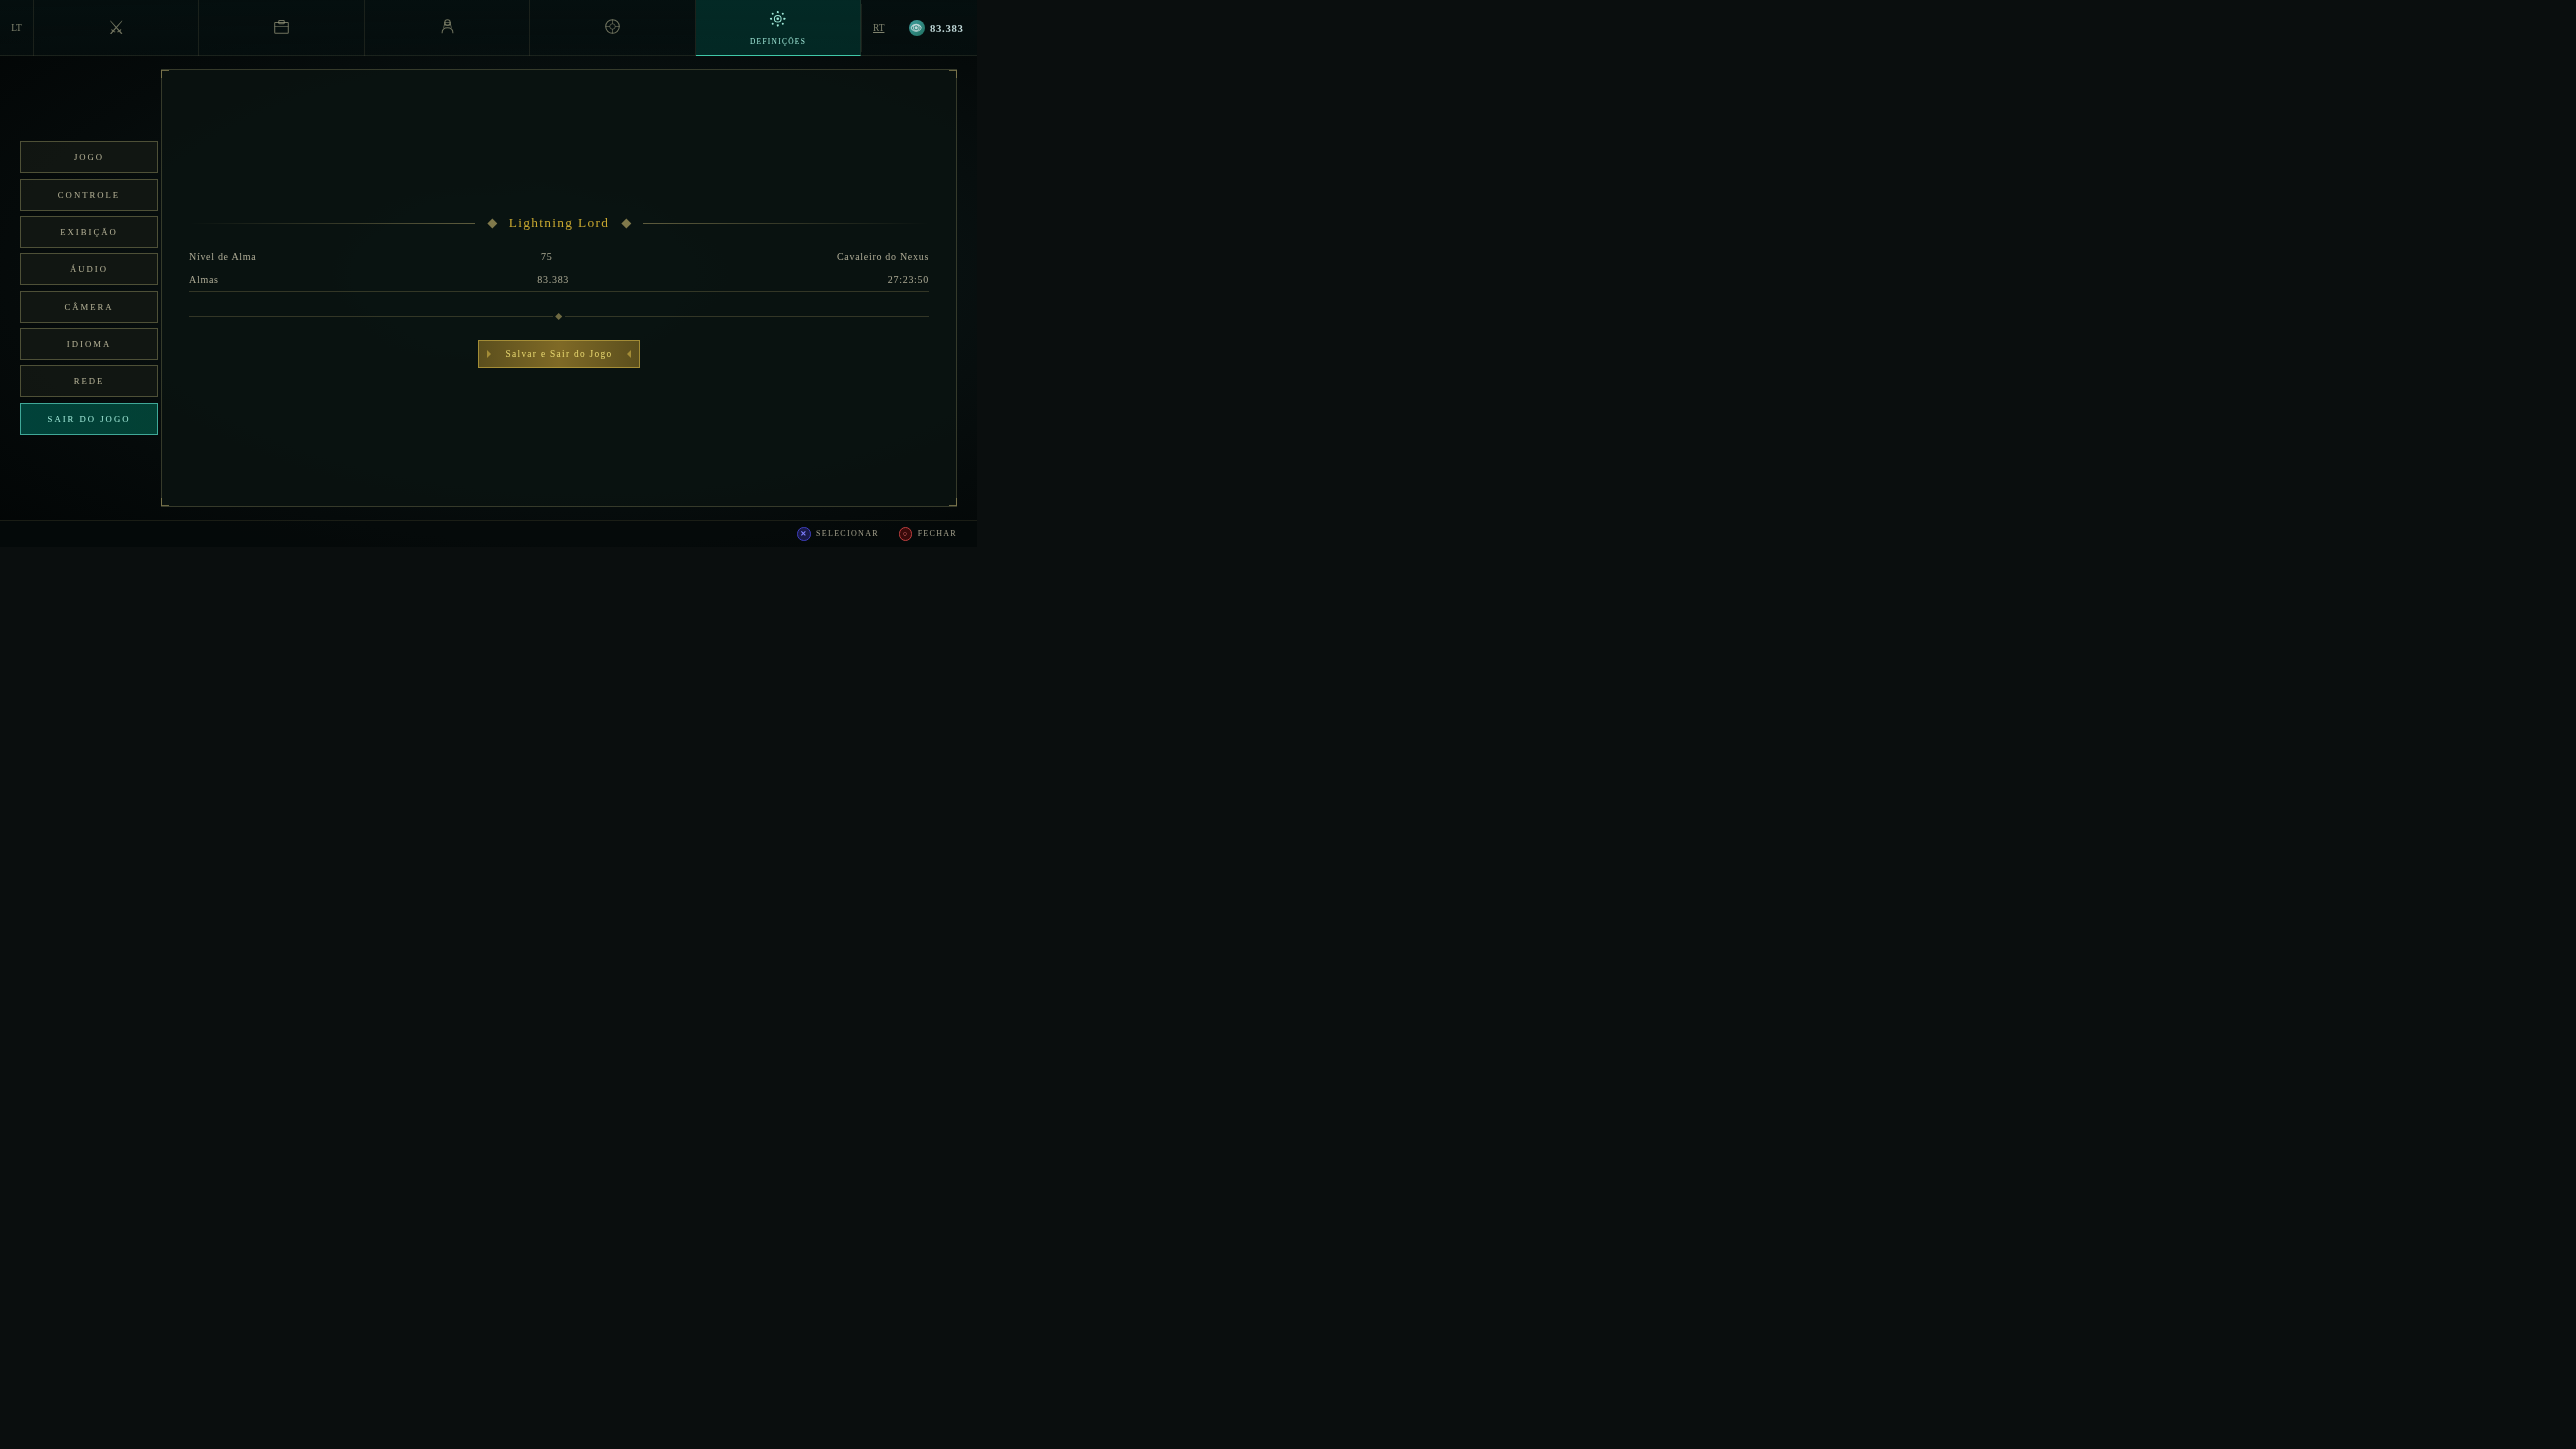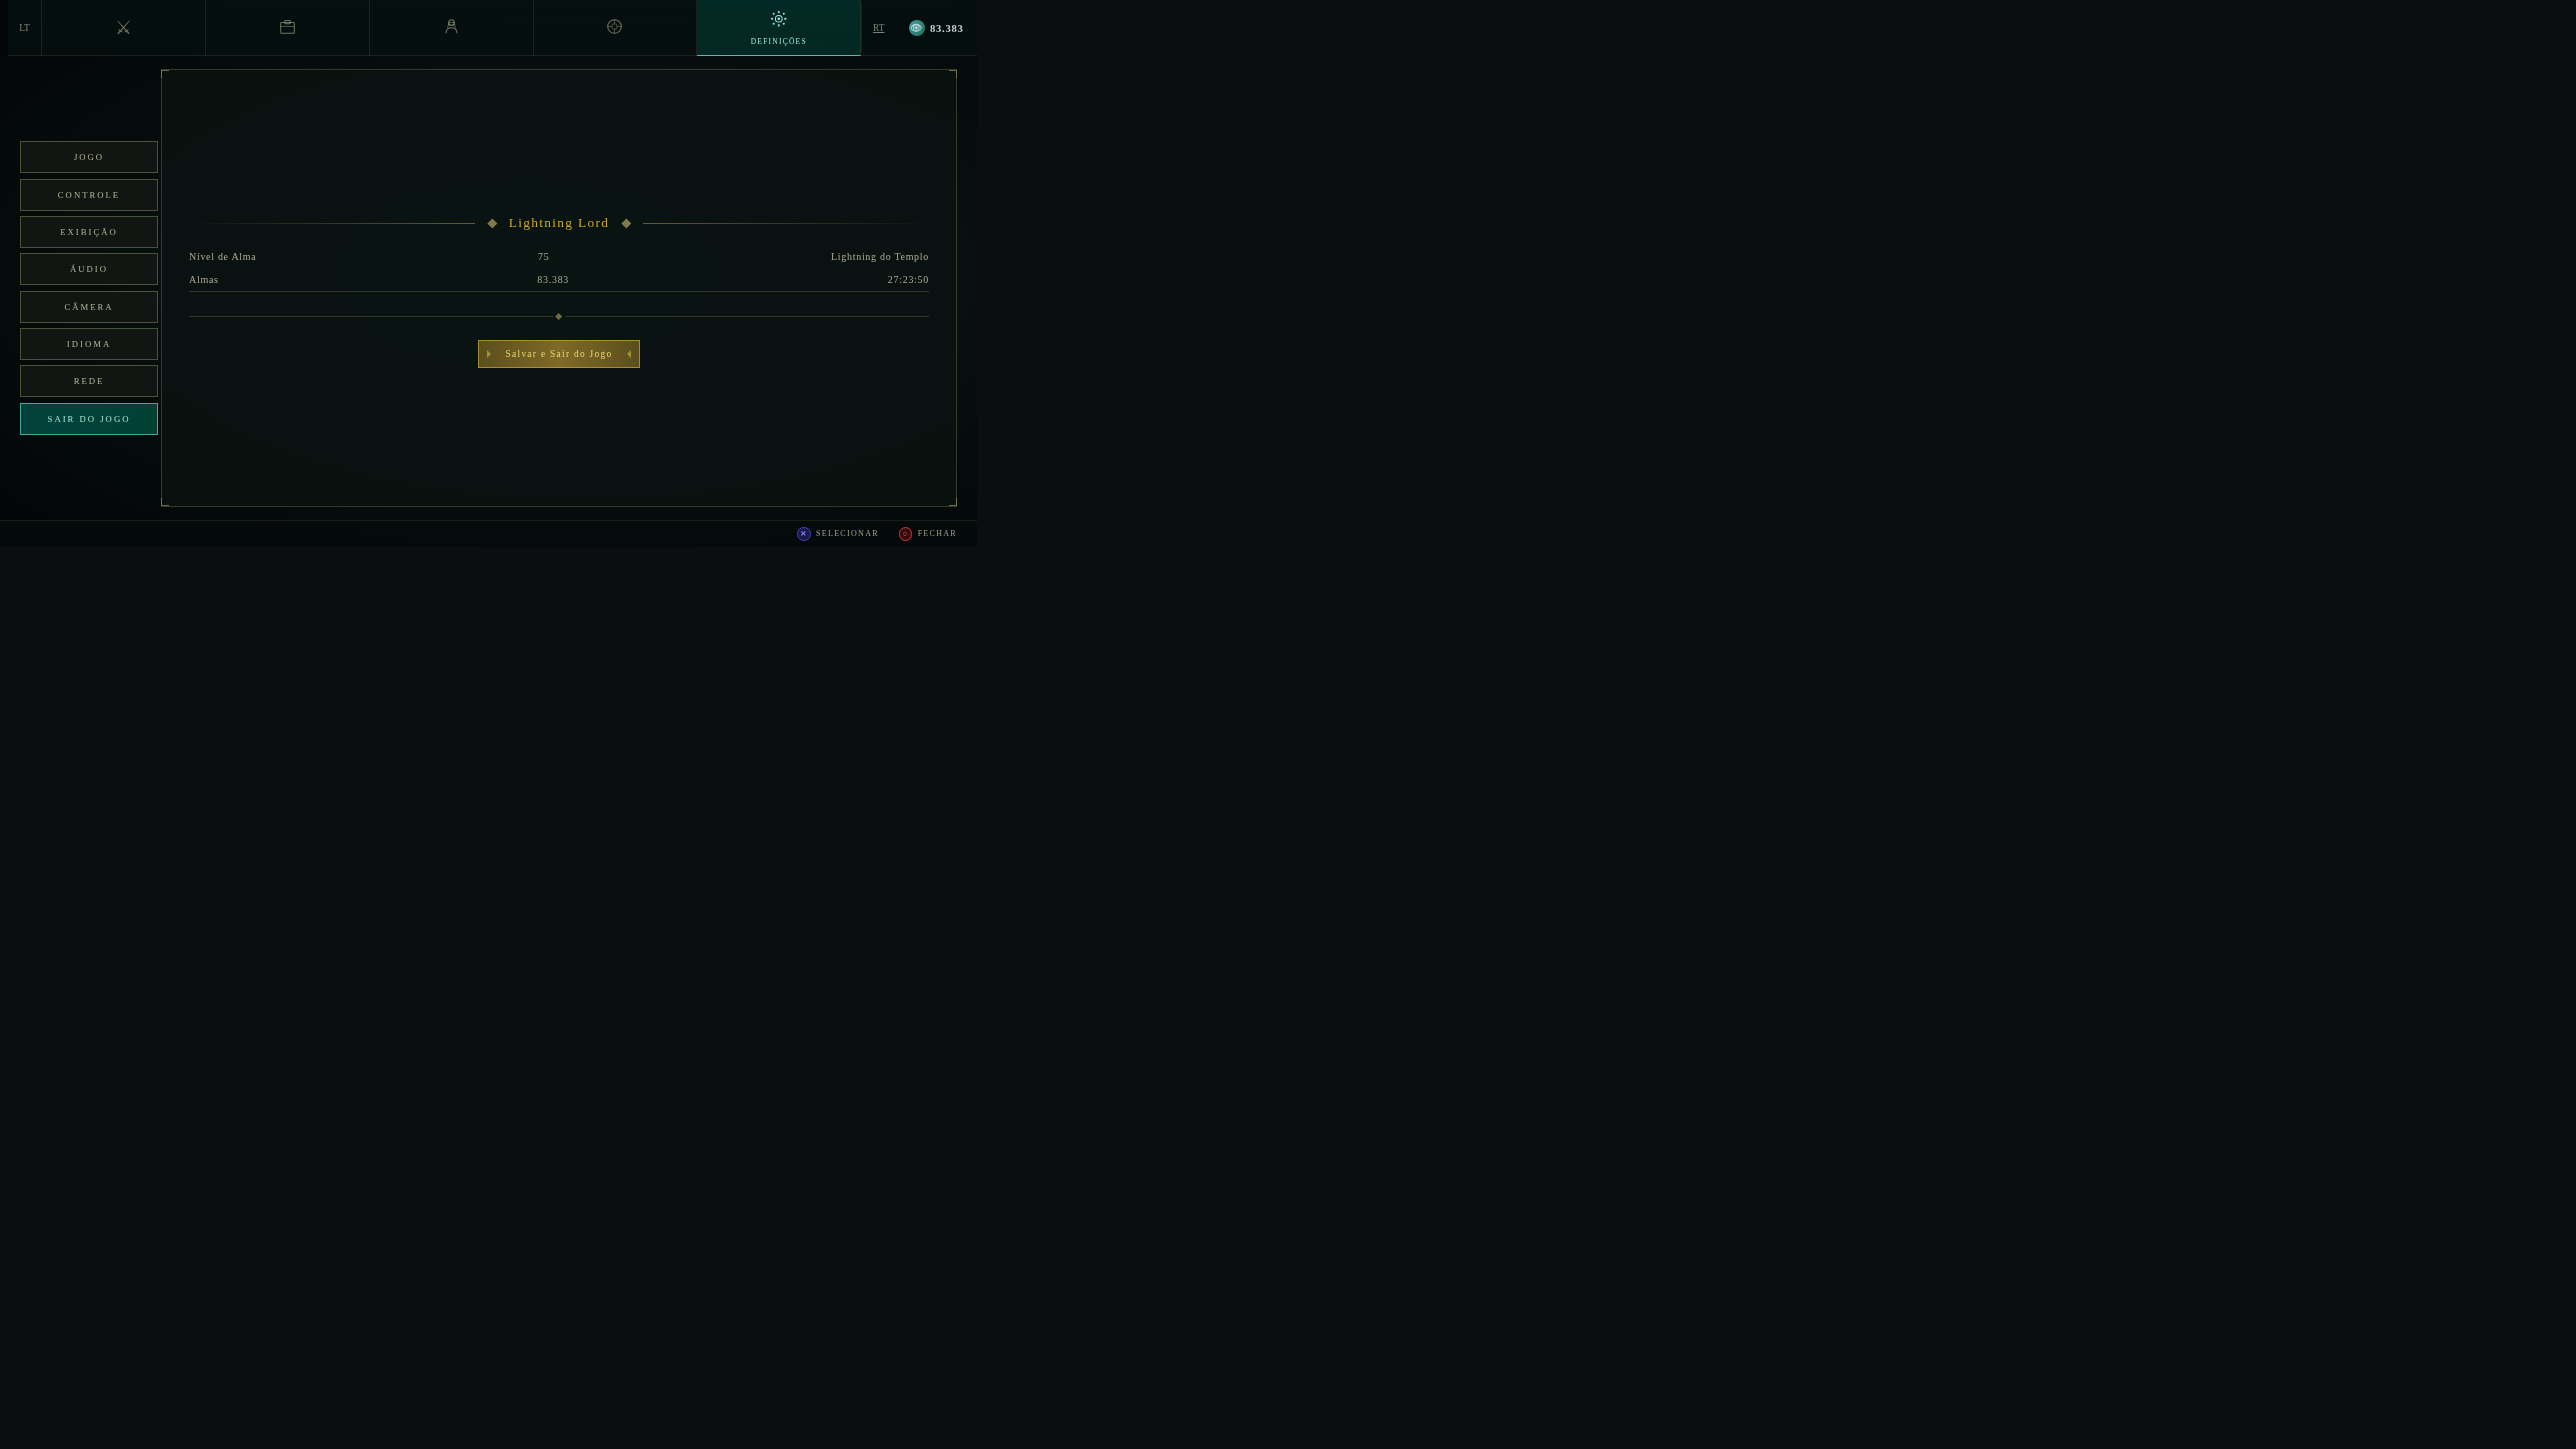--- a/index.html
+++ b/index.html
@@ -29,21 +29,21 @@
       width: 537px;
       height: 268px;
       background: radial-gradient(ellipse, rgba(0,60,60,0.3) 0%, transparent 70%);
       z-index: 0;
     }
 
     
     .top-bar {
       position: absolute;
       top: 0;
-      left: 8px;
+      left: 0;
       right: 0;
       height: 56px;
       display: flex;
       align-items: center;
       z-index: 10;
       background: linear-gradient(to bottom, rgba(5,15,15,0.95) 0%, rgba(5,15,15,0.7) 100%);
       border-bottom: 0.7px solid rgba(80,80,60,0.3);
     }
 
     .nav-left-btn {
@@ -508,21 +508,21 @@
       <div class="name-diamond"></div>
       <span class="char-name">Lightning Lord</span>
       <div class="name-diamond"></div>
       <div class="name-line right"></div>
     </div>
 
     <div style="width:100%; margin-bottom: 5.4px;">
       <div style="display:flex; justify-content: space-between; width:100%; margin-bottom: 12px;">
         <span class="stat-label">Nível de Alma</span>
         <span class="stat-value">75</span>
-        <span class="stat-right">Lightning do Templo</span>
+        <span class="stat-right">Cavaleiro do Nexus</span>
       </div>
       <div style="display:flex; justify-content: space-between; width:100%; margin-bottom: 5.4px;">
         <span class="stat-label">Almas</span>
         <span class="stat-value">83.383</span>
         <span class="stat-right">27:23:50</span>
       </div>
       <div style="height:0.7px; background: rgba(150,140,90,0.3); width:100%; margin-bottom: 10.7px;"></div>
     </div>
 
     <div class="center-separator">

